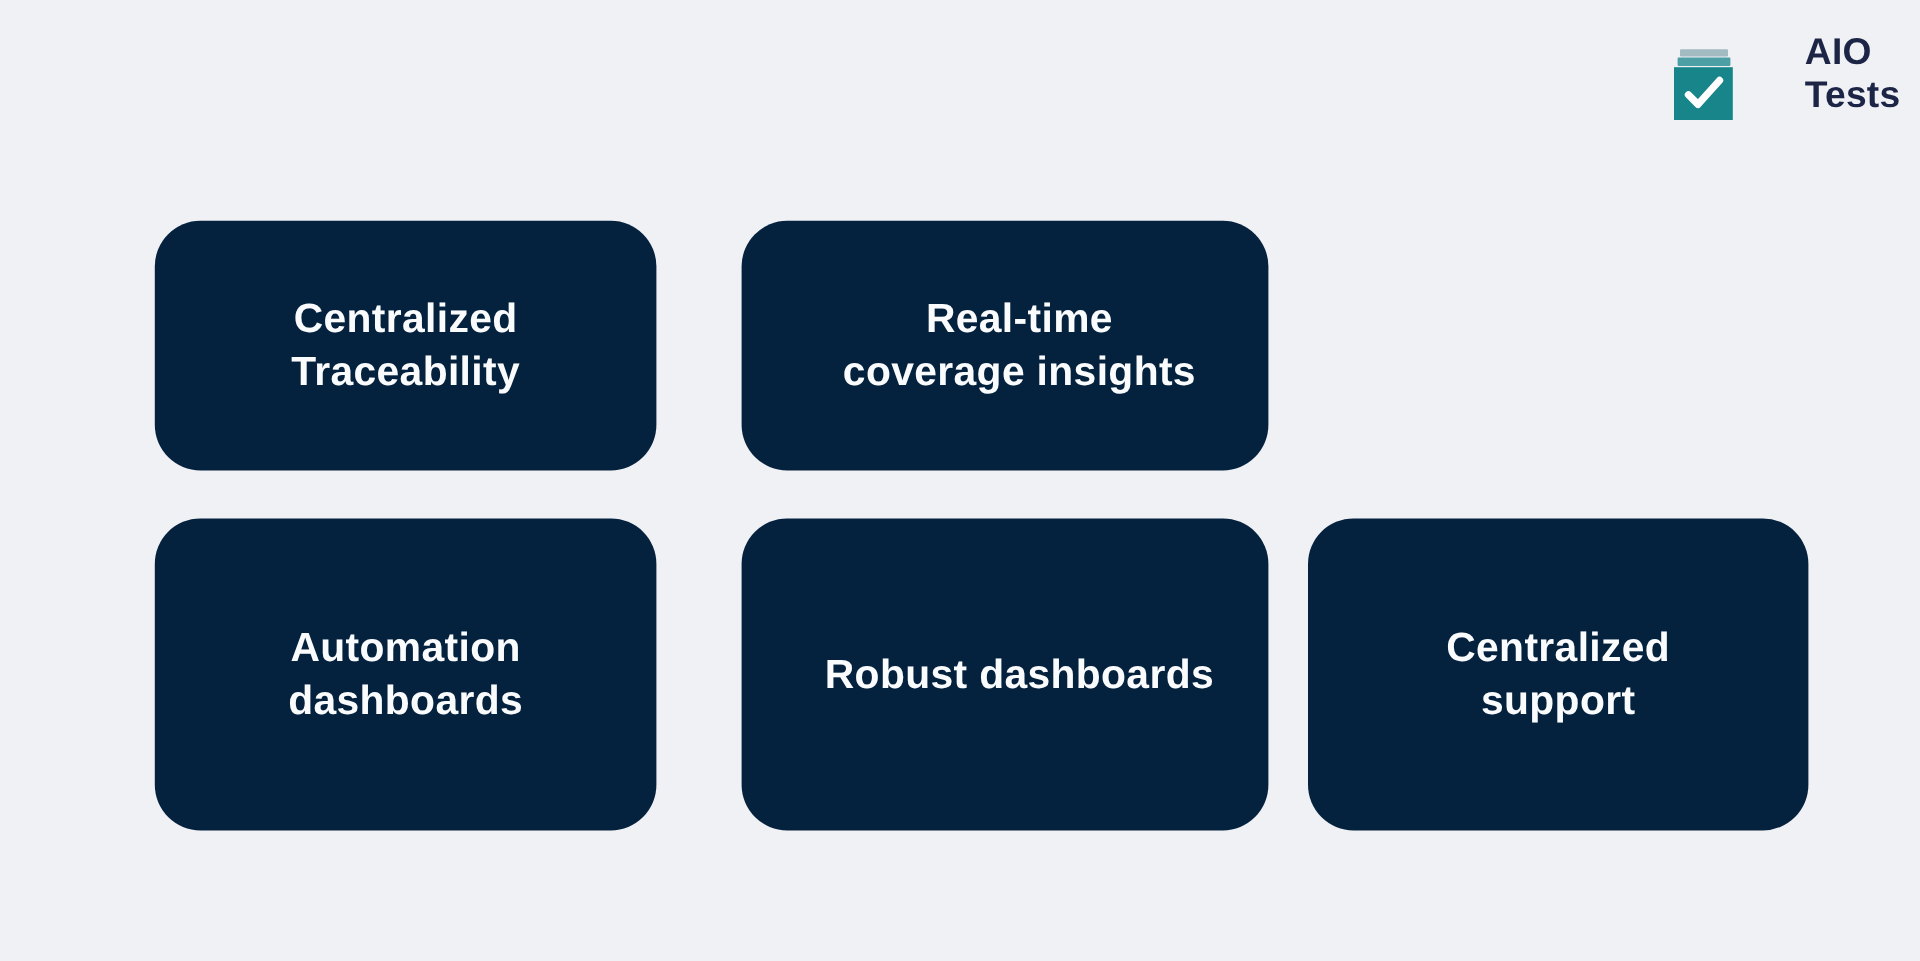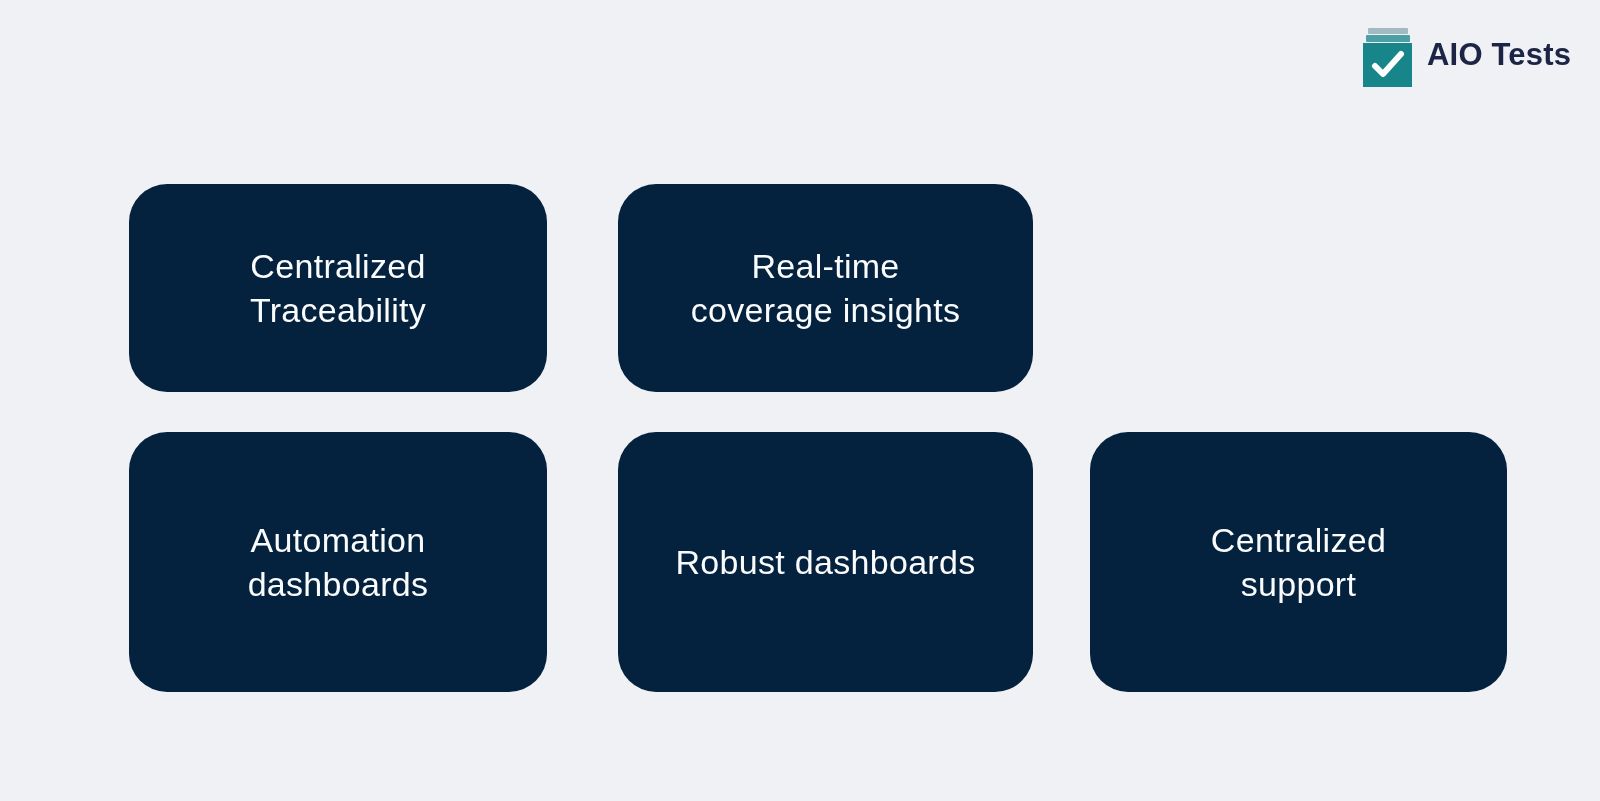--- a/index.html
+++ b/index.html
@@ -13,23 +13,24 @@
     width: 1600px;
     height: 801px;
     background: var(--background, #f0f1f4);
     overflow: hidden;
   }
 
   
   .logo {
     position: absolute;
     top: 28px;
-    left: 1363px;
+    left: 1395px;
     display: flex;
-    align-items: center;
+    align-items: flex-end;
+    gap: 45px;
   }
   .logo-icon {
     width: 49px;
     display: flex;
     flex-direction: column;
     align-items: center;
   }
   .bar {
     border-radius: 1px;
   }
@@ -70,33 +71,33 @@
   .card {
     position: absolute;
     background: var(--card-background, #04213e);
     border-radius: 38px;
     display: flex;
     align-items: center;
     justify-content: center;
     text-align: center;
   }
   .col1 { left: 129px;  width: 418px; }
-  .col2 { left: 618px;  width: 415px; }
+  .col2 { left: 618px;  width: 415px; padding-left: 24px; }
   .col3 { left: 1090px; width: 417px; }
   .r1   { top: 184px;   height: 208px; }
   .r2   { top: 432px;   height: 260px; }
 
   .card-label {
     color: var(--card-text, #fafbfc);
     font-size: 34px;
     line-height: 44px;
     font-weight: 400;
     letter-spacing: 0.3px;
   }
-  .card-label .line { display: block; }
+  .card-label .line { display: block; font-weight: bold; }
 </style>
 </head>
 <body>
 
 <div class="canvas">
 
   <div class="logo">
     <div class="logo-icon">
       <div class="bar bar-top"></div>
       <div class="bar bar-mid"></div>

